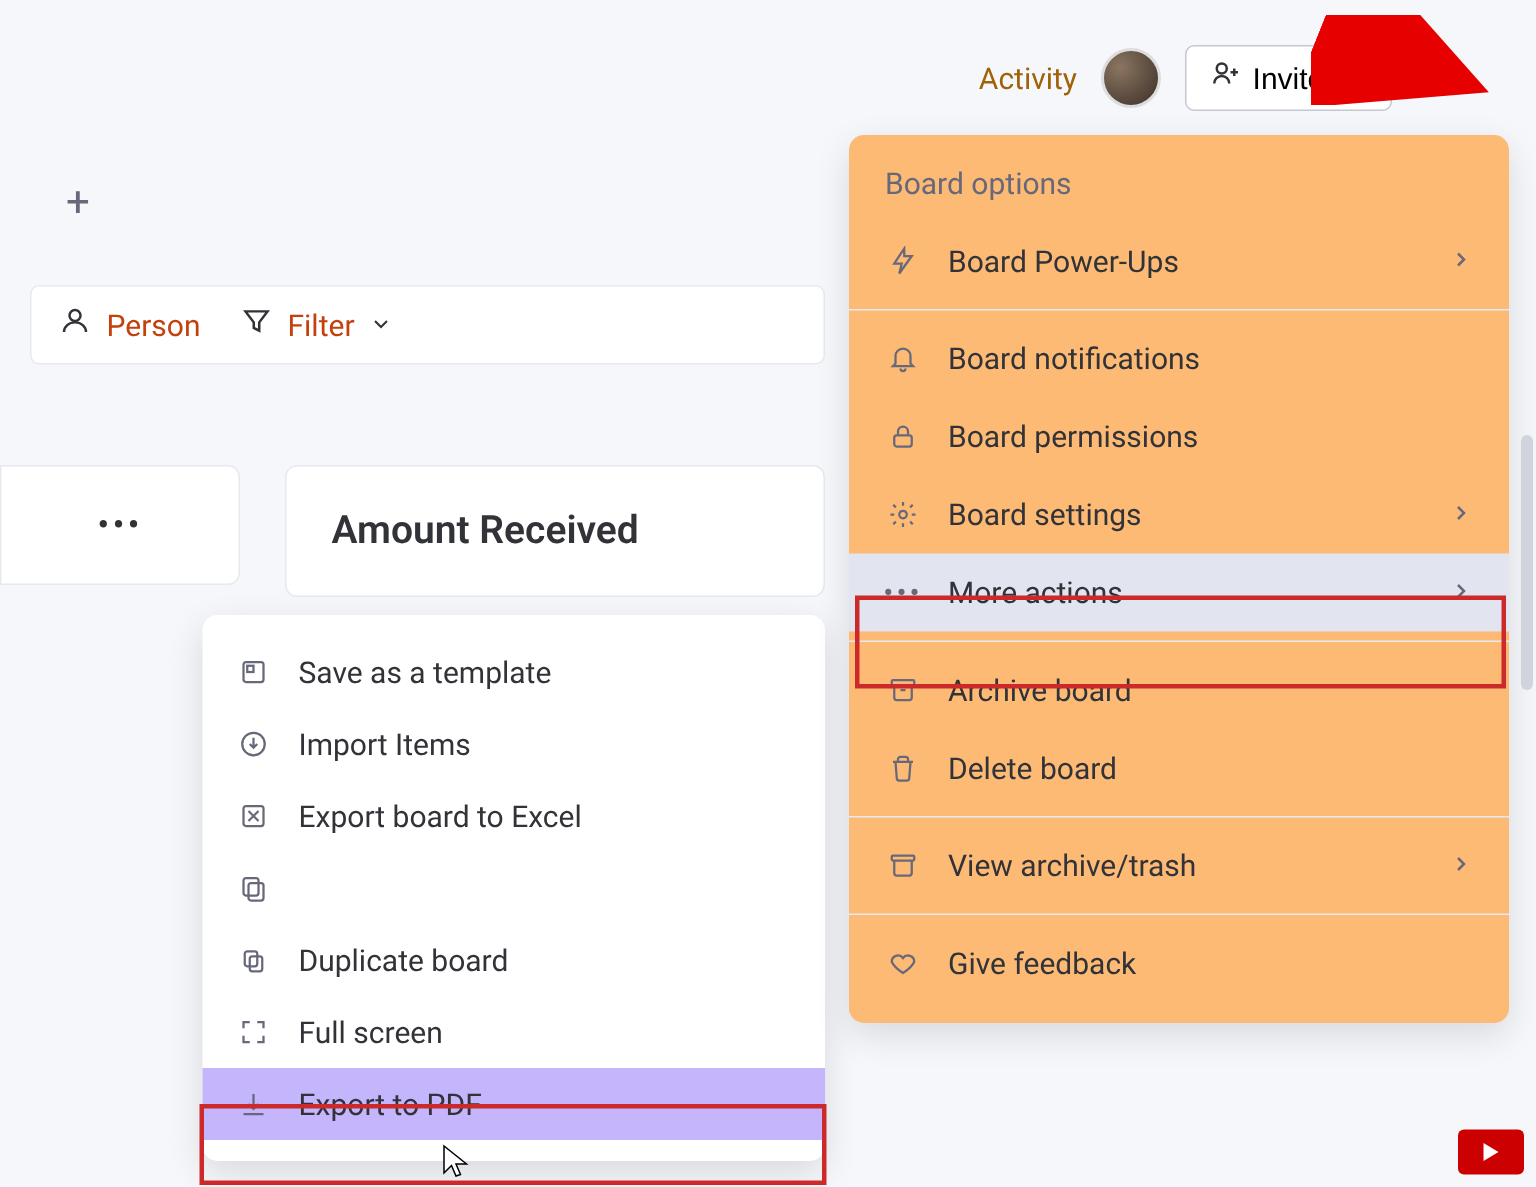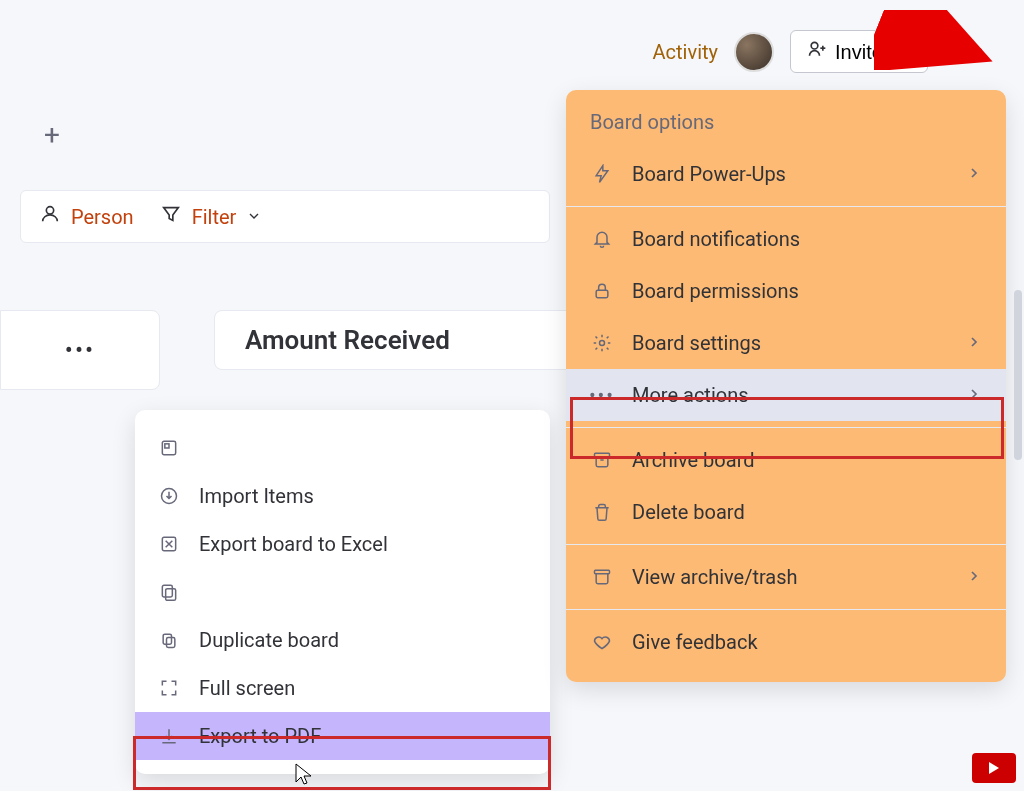--- a/index.html
+++ b/index.html
@@ -72,22 +72,21 @@
       border-radius: 0 8px 8px 0;
       display: flex; align-items: center; justify-content: center;
     }
     .card .kebab { font-size: 24px; letter-spacing: 2px; cursor: pointer; }
     .amount-card {
       position: absolute;
       top: 310px; left: 190px;
       width: 360px;
       background: #fff; border: 1px solid #e6e9ef;
       border-radius: 8px;
-      padding: 14px 30px;
-      margin-left: 24px;
+      padding: 28px 30px;
     }
     .amount-card h2 { font-size: 26px; font-weight: 600; }
     .submenu {
       position: absolute;
       top: 410px; left: 135px;
       width: 415px;
       background: #fff;
       border-radius: 10px;
       box-shadow: 0 8px 24px rgba(0,0,0,0.12);
       padding: 14px 0;
@@ -232,20 +231,21 @@
 </div>
 
 <div class="submenu">
   <div class="menu-item">
     <span class="icon">
       <svg width="20" height="20" viewBox="0 0 24 24" fill="none" stroke="#676879" stroke-width="1.8">
           <rect x="4" y="4" width="16" height="16" rx="2"></rect>
           <rect x="7" y="7" width="5" height="5"></rect>
         </svg>
     </span>
+    <span>Save as a template</span>
   </div>
   <div class="menu-item">
     <span class="icon">
       <svg width="20" height="20" viewBox="0 0 24 24" fill="none" stroke="#676879" stroke-width="1.8">
           <circle cx="12" cy="12" r="9"></circle>
           <path d="M12 7v8M9 12l3 3 3-3"></path>
         </svg>
     </span>
     <span>Import Items</span>
   </div>

